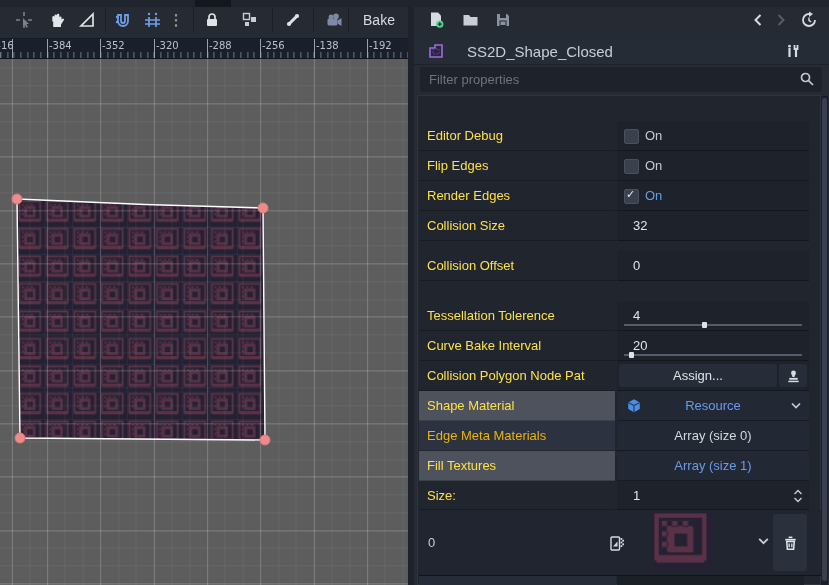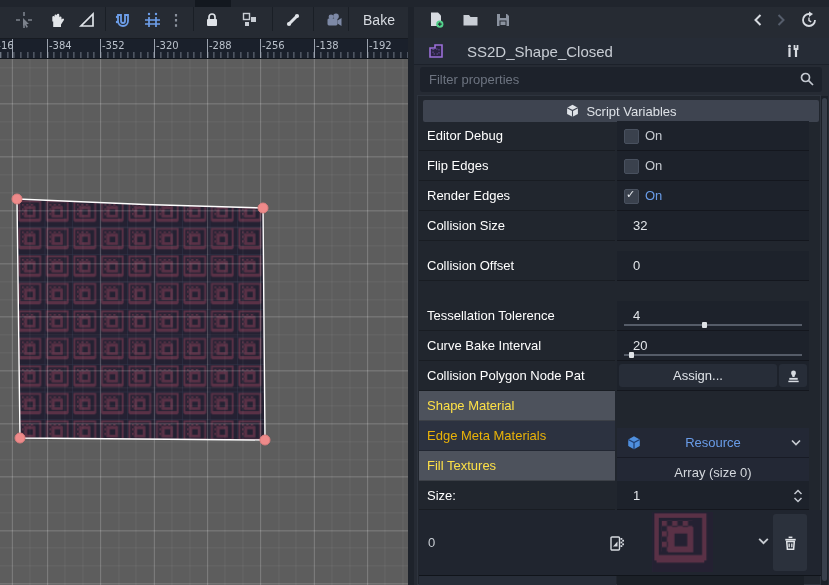--- a/index.html
+++ b/index.html
@@ -48,28 +48,28 @@
   #tools-btn{position:absolute;right:26px;top:3px;width:22px;height:20px;display:flex;align-items:center;justify-content:center;}
   #filter-wrap{position:absolute;left:6px;top:67px;width:402px;height:25px;background:#1d222b;border-radius:3px;}
   #filter-input{position:absolute;inset:0;background:transparent;border:0;outline:none;color:#c3c8cf;
                 font-size:13px;padding:0 28px 0 9px;font-family:"Liberation Sans",sans-serif;}
   #filter-input::placeholder{color:#6d7480;opacity:1;}
   #search-ic{position:absolute;right:7px;top:4px;}
   #props-frame{position:absolute;left:3px;top:95px;width:404px;height:490px;background:#21262e;border:1px solid #2e343e;box-sizing:border-box;}
   #sec-header{position:absolute;left:9px;top:100px;width:396px;height:22px;background:#3e4450;border-radius:2px;
       display:flex;align-items:center;justify-content:center;color:#dde1e6;font-size:13px;gap:6px;}
   .prow{position:absolute;left:5px;width:402px;height:30px;}
-  .plabel{position:absolute;left:0;top:0;width:196px;height:100%;color:#ffffff;font-size:13px;
+  .plabel{position:absolute;left:0;top:0;width:196px;height:100%;color:#fde047;font-size:13px;
           display:flex;align-items:center;padding-left:8px;box-sizing:border-box;white-space:nowrap;overflow:hidden;
           border-bottom:1px solid rgba(0,0,0,0.22);}
   .pval{position:absolute;left:198px;top:0;width:192px;height:100%;background:#1d222b;
         border-bottom:1px solid rgba(0,0,0,0.30);box-sizing:border-box;}
   .hl .plabel{background:#4d525c;color:#fde047;}
   .arr .plabel{background:#2c3240;color:#eab308;}
-  .lite .pval{background:#232835;margin-top:37px;}
+  .lite .pval{background:#232835;}
   .chk{position:absolute;left:7px;top:8px;width:13px;height:13px;background:#3a414d;border:1px solid #49515f;border-radius:2px;}
   .chk.on::after{content:"✓";position:absolute;left:1px;top:-2px;color:#e8ebef;font-size:11px;}
   .onlbl{position:absolute;left:28px;top:0;height:100%;display:flex;align-items:center;color:#c6cbd1;font-size:13px;}
   .accent{color:#699ce8 !important;}
   .num{position:absolute;left:16px;top:0;height:100%;display:flex;align-items:center;color:#e2e5e9;font-size:13px;}
   .spin{position:absolute;right:5px;top:7px;}
   .slider-line{position:absolute;left:7px;right:7px;bottom:4px;height:2px;background:#555c68;}
   .grab{position:absolute;bottom:-2px;width:5px;height:6px;background:#dfe3e7;border-radius:1px;}
   .assign-btn{position:absolute;left:2px;top:3px;width:158px;height:23px;background:#272d38;border-radius:3px;
       display:flex;align-items:center;justify-content:center;color:#dfe3e8;font-size:13px;}
@@ -284,27 +284,20 @@
   <div id="filter-wrap">
     <input id="filter-input" type="text" placeholder="Filter properties" style="">
     <svg id="search-ic" width="16" height="16" viewBox="0 0 16 16">
       <circle cx="6.5" cy="6.5" r="4" fill="none" stroke="#c3c8d0" stroke-width="1.7"></circle>
       <path d="M9.6 9.6L14 14" stroke="#c3c8d0" stroke-width="1.7"></path>
     </svg>
   </div>
 
   <div id="props-frame"></div>
 
-  <div id="sec-header">
-    <svg width="15" height="16" viewBox="0 0 18 18">
-      <polygon points="9,1.5 15.5,5 15.5,12.5 9,16 2.5,12.5 2.5,5" fill="#dfe3e8"></polygon>
-      <path d="M2.5 5L9 8.5l6.5-3.5M9 8.5V16" fill="none" stroke="#3e4450" stroke-width="1.3"></path>
-    </svg>
-    <span>Script Variables</span>
-  </div>
 
   <div class="prow" style="top:121px">
     <div class="plabel">Editor Debug</div>
     <div class="pval">
       <span class="chk"></span>
       <span class="onlbl">On</span>
     </div>
   </div>
 
   <div class="prow" style="top:151px">

